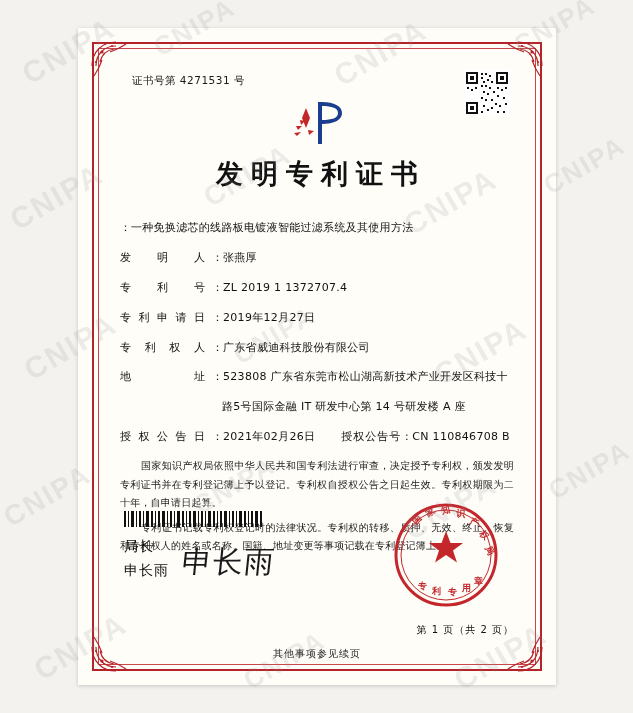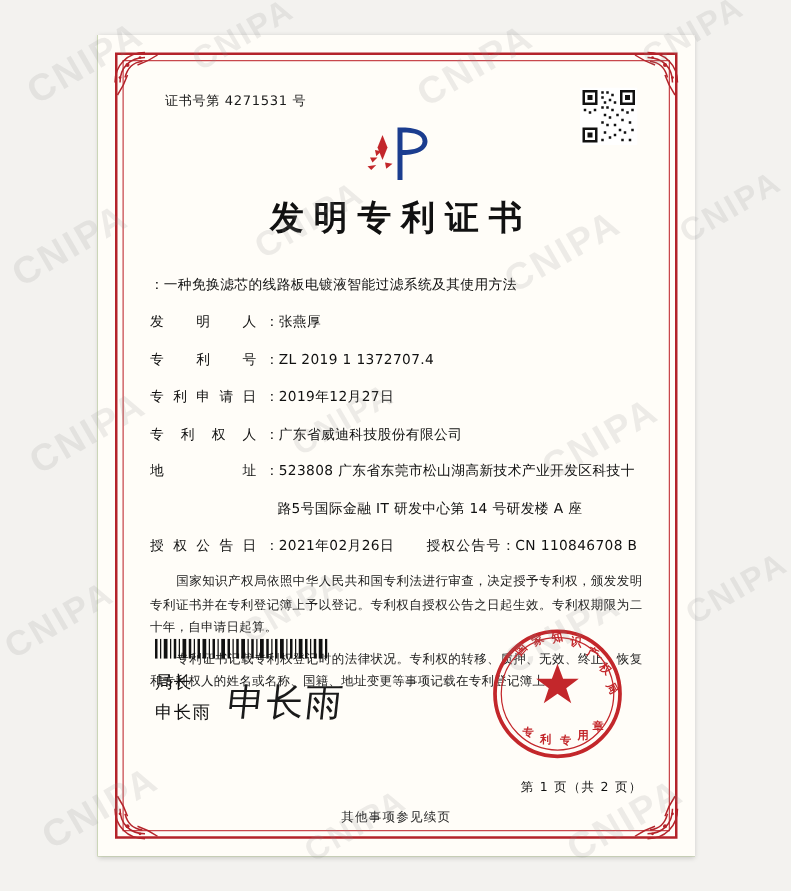--- a/index.html
+++ b/index.html
@@ -23,21 +23,21 @@
     font-weight:700;
     color:rgba(140,140,140,0.16);
     letter-spacing:2px;
     transform:rotate(-30deg);
     white-space:nowrap;
   }
   .cert-wrap{
     position:absolute;
     left:78px;top:28px;
     width:478px;height:657px;
-    background:#4d7c0f;
+    background:#ec4899;
     box-shadow:0 1px 4px rgba(0,0,0,.18);
   }
   .cert-inner{
     position:absolute;inset:0;
     background:
       linear-gradient(#fffdf8,#fffdf8);
   }
   
   .border-outer{
     position:absolute;left:14px;top:14px;right:14px;bottom:14px;

